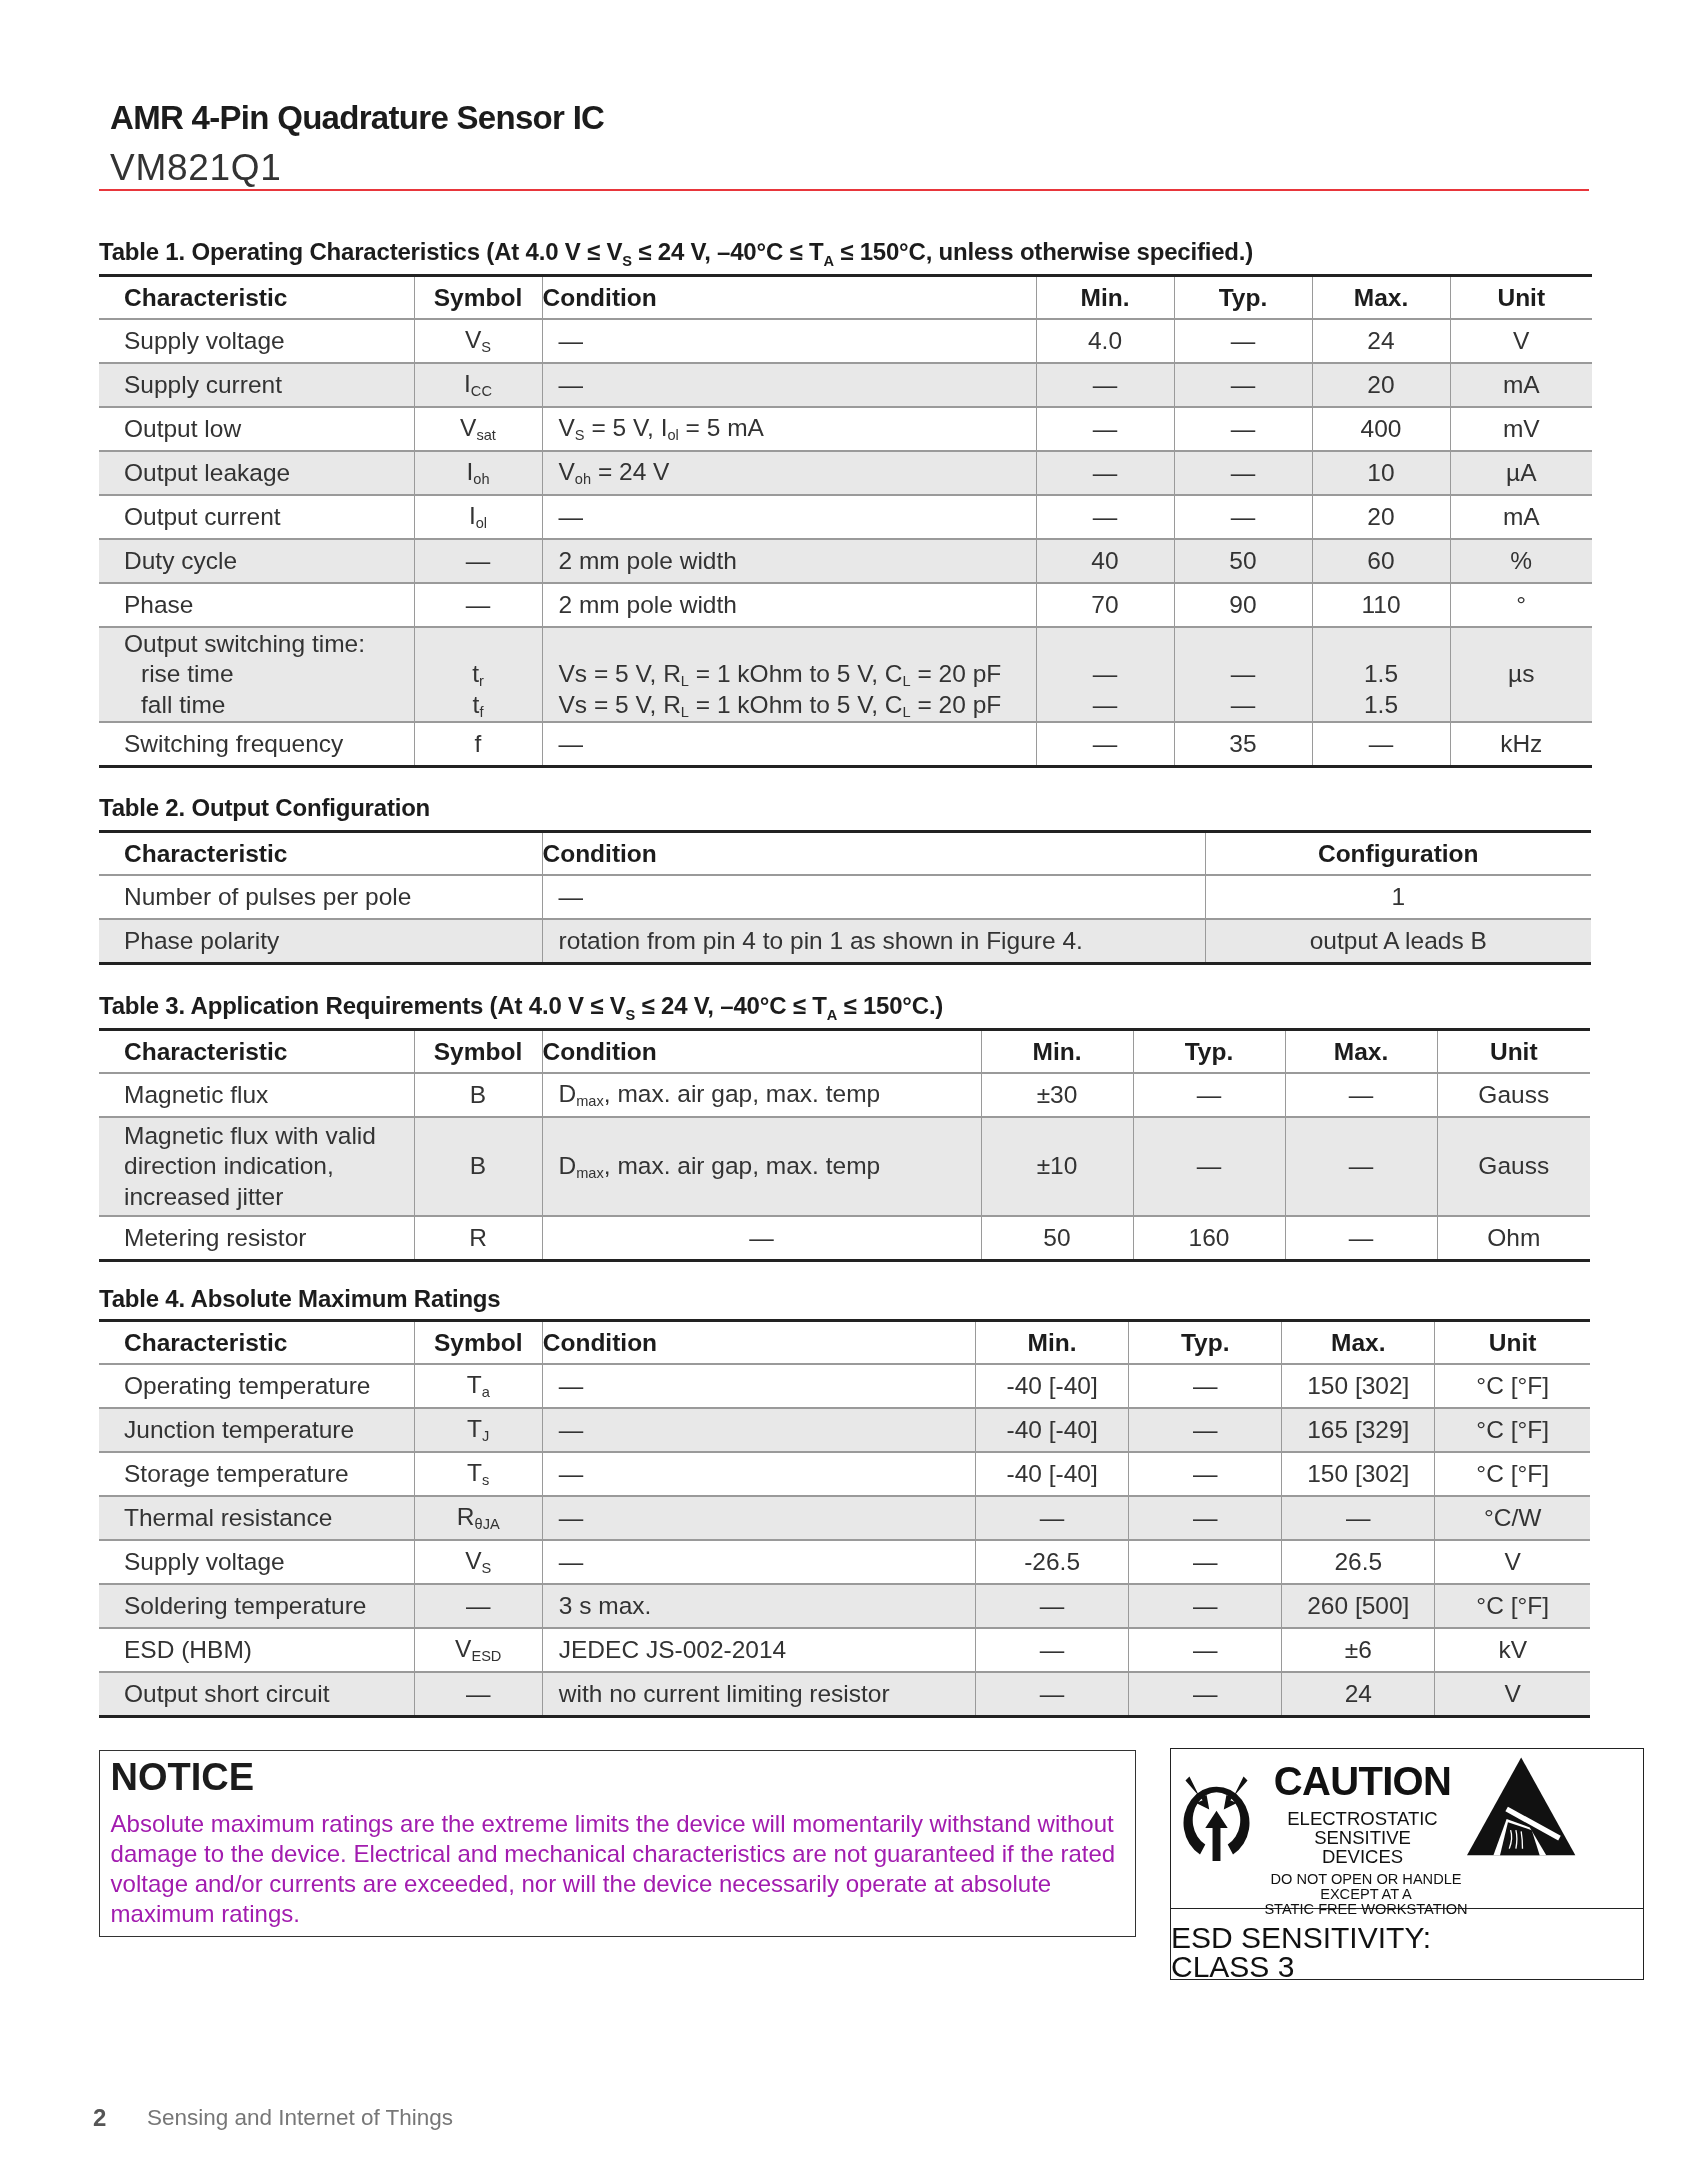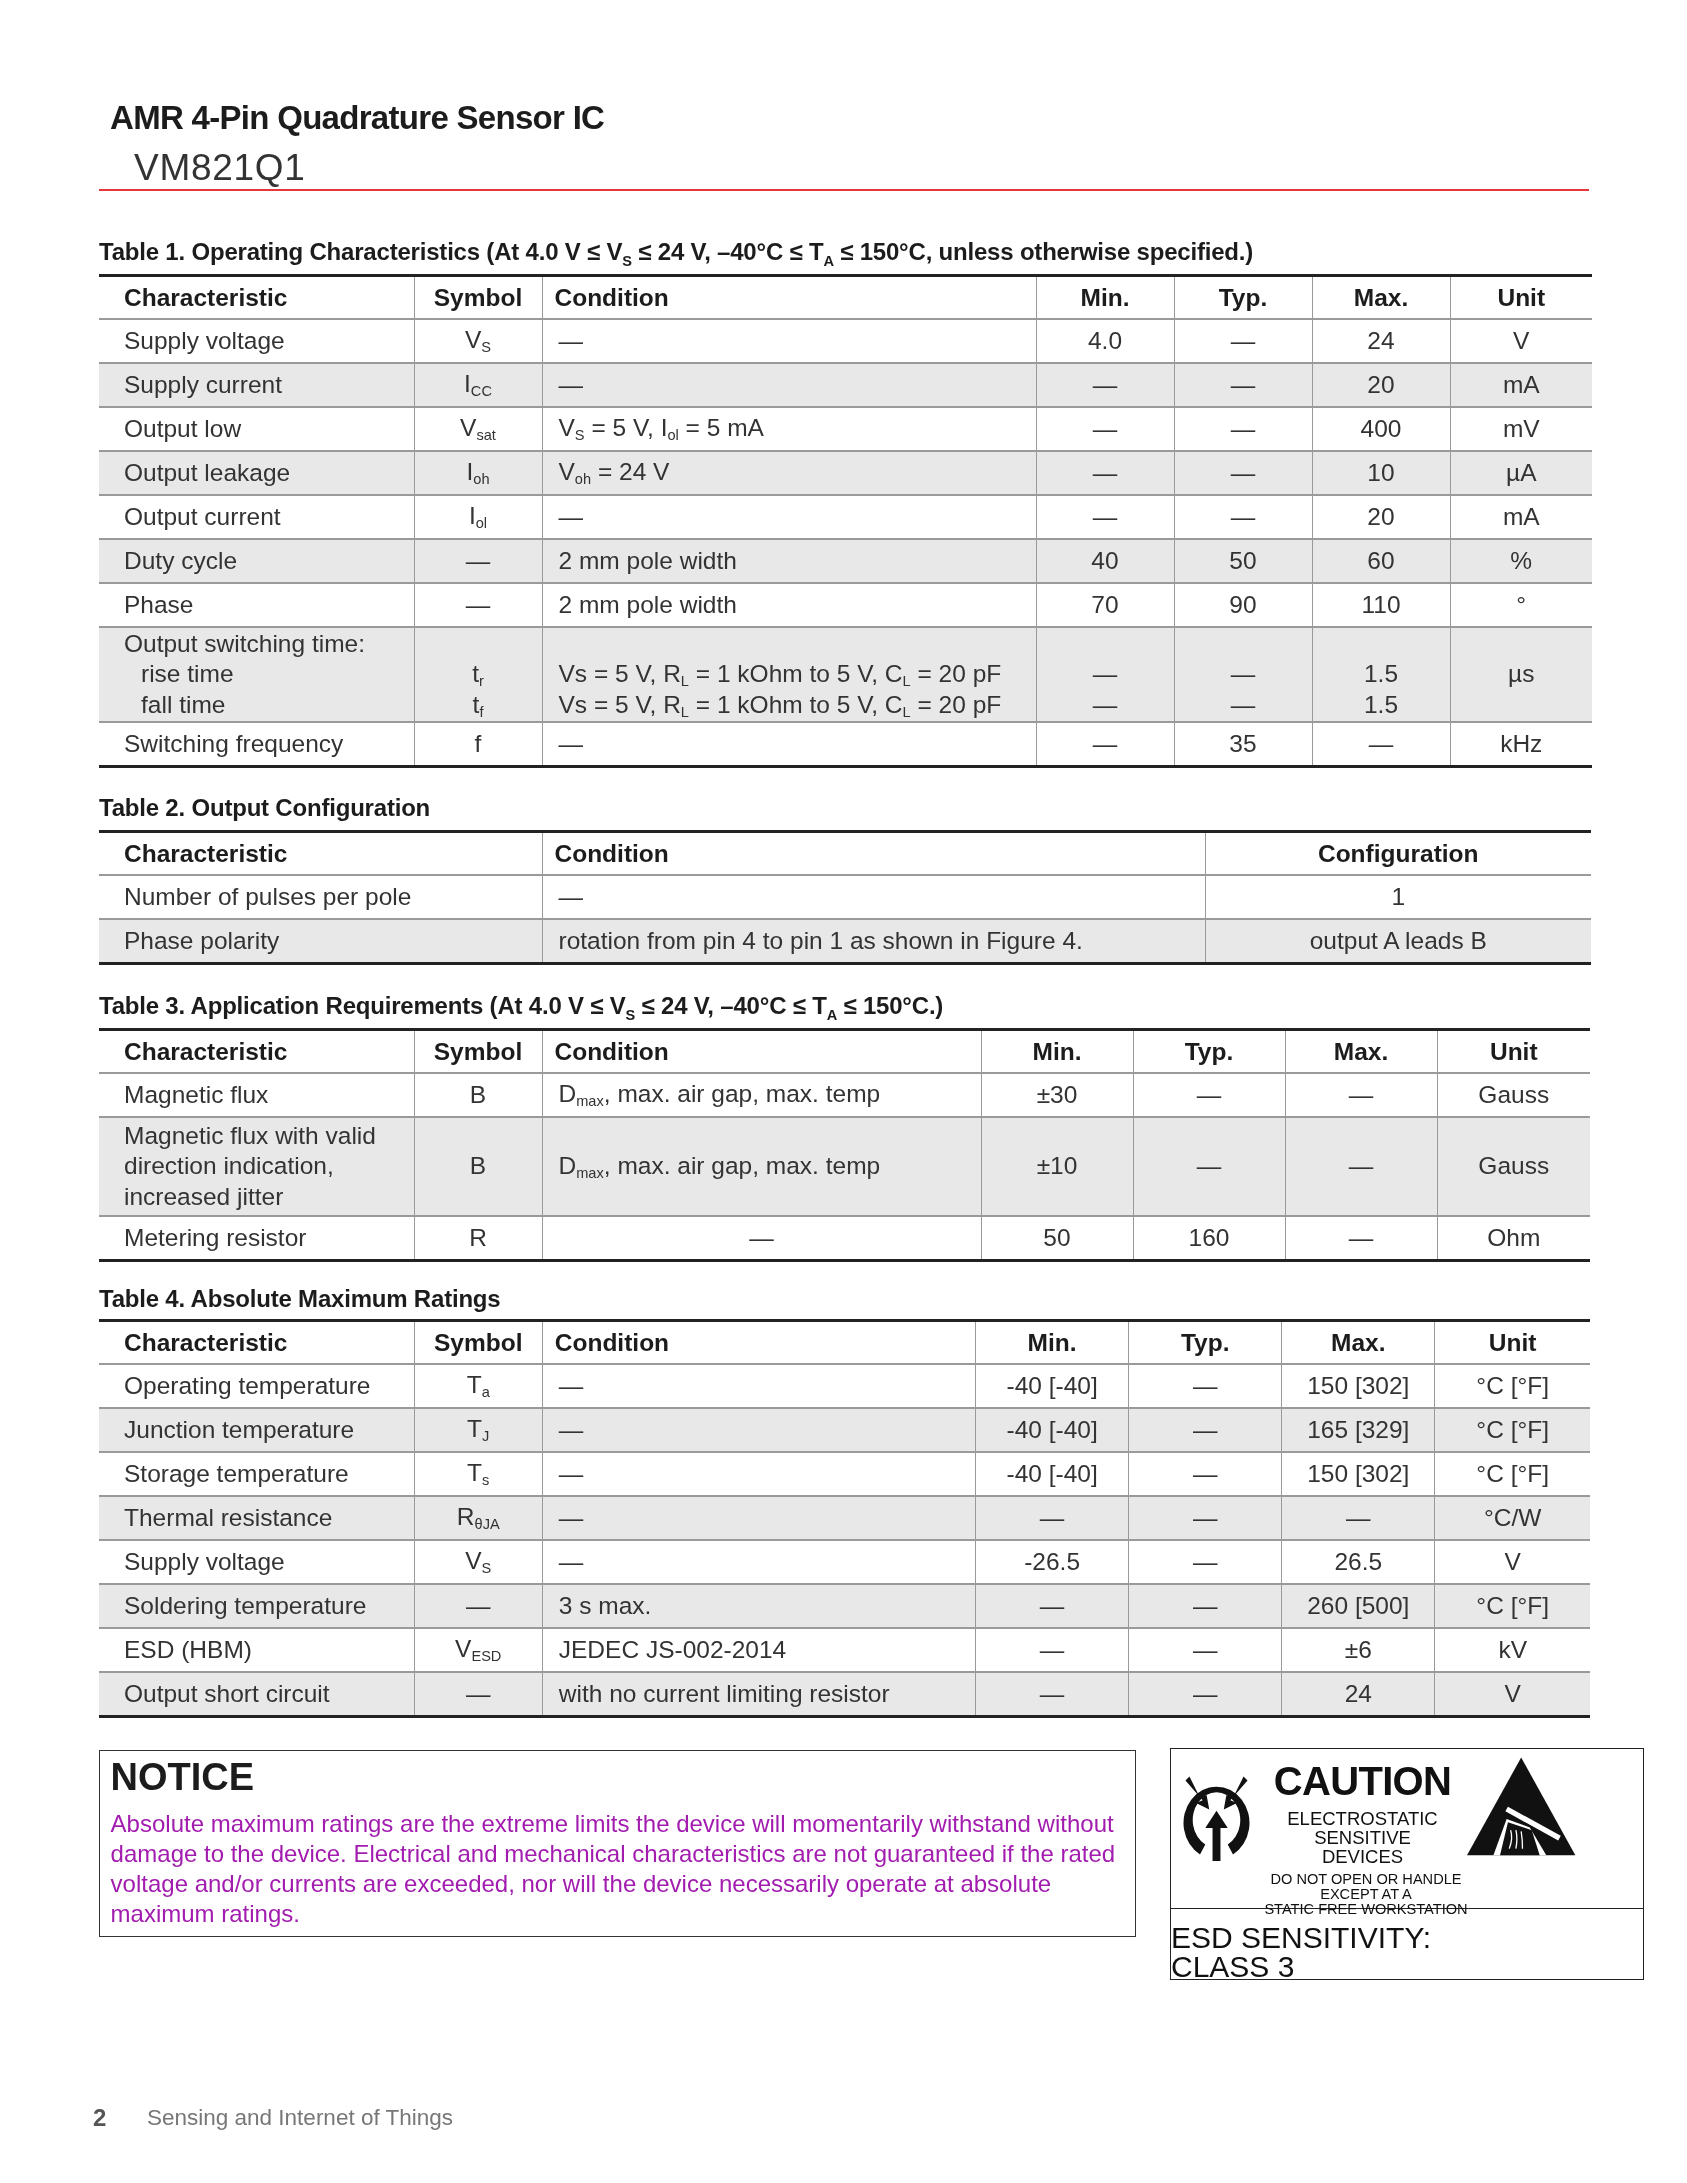--- a/index.html
+++ b/index.html
@@ -6,39 +6,39 @@
   body {
     width: 1687px; height: 2183px; position: relative; overflow: hidden;
     font-family: "Liberation Sans", "DejaVu Sans", sans-serif; color: #231f20;
   }
   .title {
     position: absolute; left: 110px; top: 99px;
     font-size: 33px; font-weight: bold; letter-spacing: -0.7px; color: #1c1c1c;
   }
   .subtitle {
     position: absolute; left: 110px; top: 147px;
-    font-size: 37px; font-weight: normal; color: #333; letter-spacing: 0.7px; margin-left: 24px;
+    font-size: 37px; font-weight: normal; color: #333; letter-spacing: 0.7px;
   }
   .red-rule {
     position: absolute; left: 99px; top: 189px; width: 1490px; height: 2px; background: #e8363b;
   }
   .caption {
     position: absolute; left: 99px; font-size: 24px; font-weight: bold; color: #1c1c1c; letter-spacing: -0.2px;
   }
   .caption sub { font-size: 14.6px; }
   table.spec {
     position: absolute; left: 99px; width: 1491px; border-collapse: collapse;
     font-size: 24.5px; color: #333; table-layout: fixed;
   }
   table.spec th {
     font-weight: bold; color: #1c1c1c; text-align: center; height: 41px;
     border-top: 3.3px solid #222; border-bottom: 2px solid #9a9a9a; padding: 0 6.6px;
   }
   table.spec th.left { text-align: left; padding-left: 25px; }
-  table.spec th.cond { text-align: left; padding-left: 12px; }
+  table.spec th.cond { text-align: left; padding-left: 0; }
   table.spec td {
     border-bottom: 2px solid #9a9a9a; height: 42px; padding: 0 6.6px; text-align: center; font-weight: normal;
     line-height: 1.25;
   }
   table.spec td.left { text-align: left; padding-left: 25px; }
   table.spec td.cond { text-align: left; padding-left: 16px; }
   table.spec td, table.spec th { border-left: 1.3px solid #9a9a9a; }
   table.spec td:first-child, table.spec th:first-child { border-left: none; }
   table.spec tr.shade td { background: #e8e8e8; }
   table.spec tr:last-child td { border-bottom: 3.3px solid #222; }

